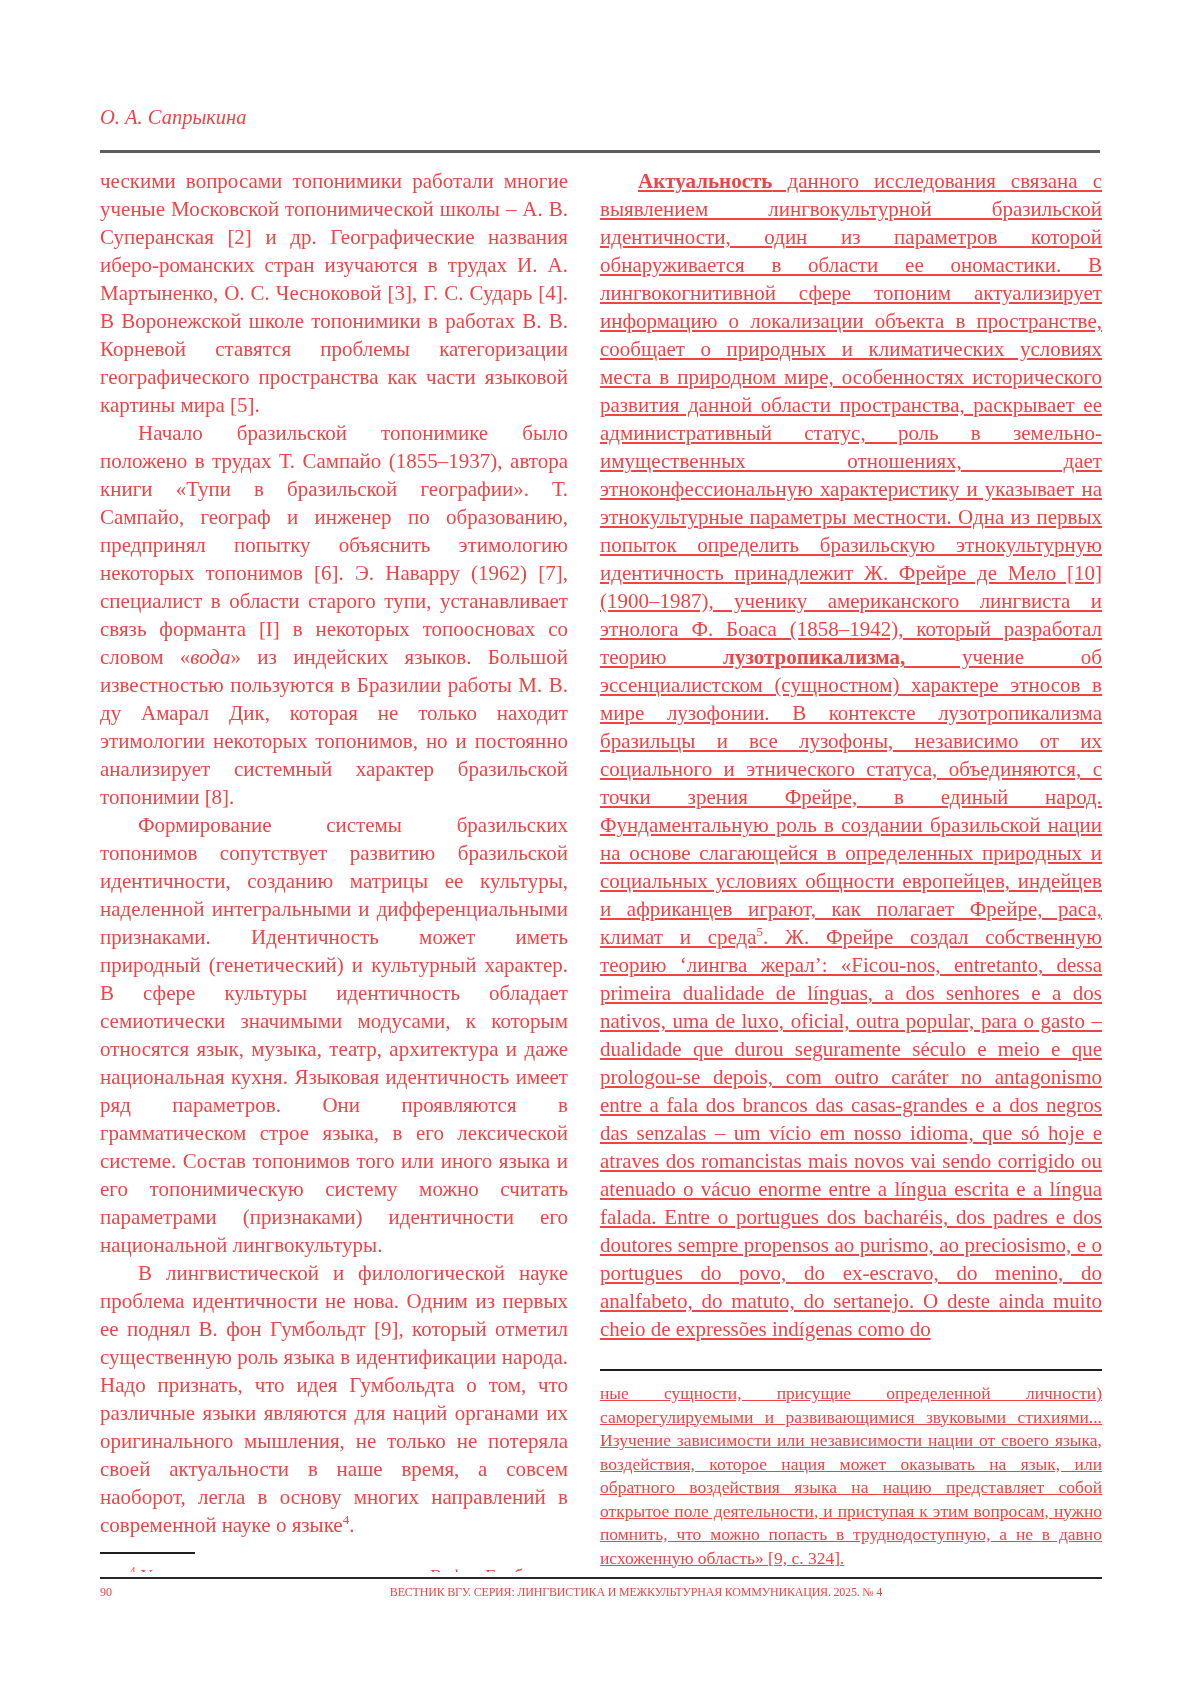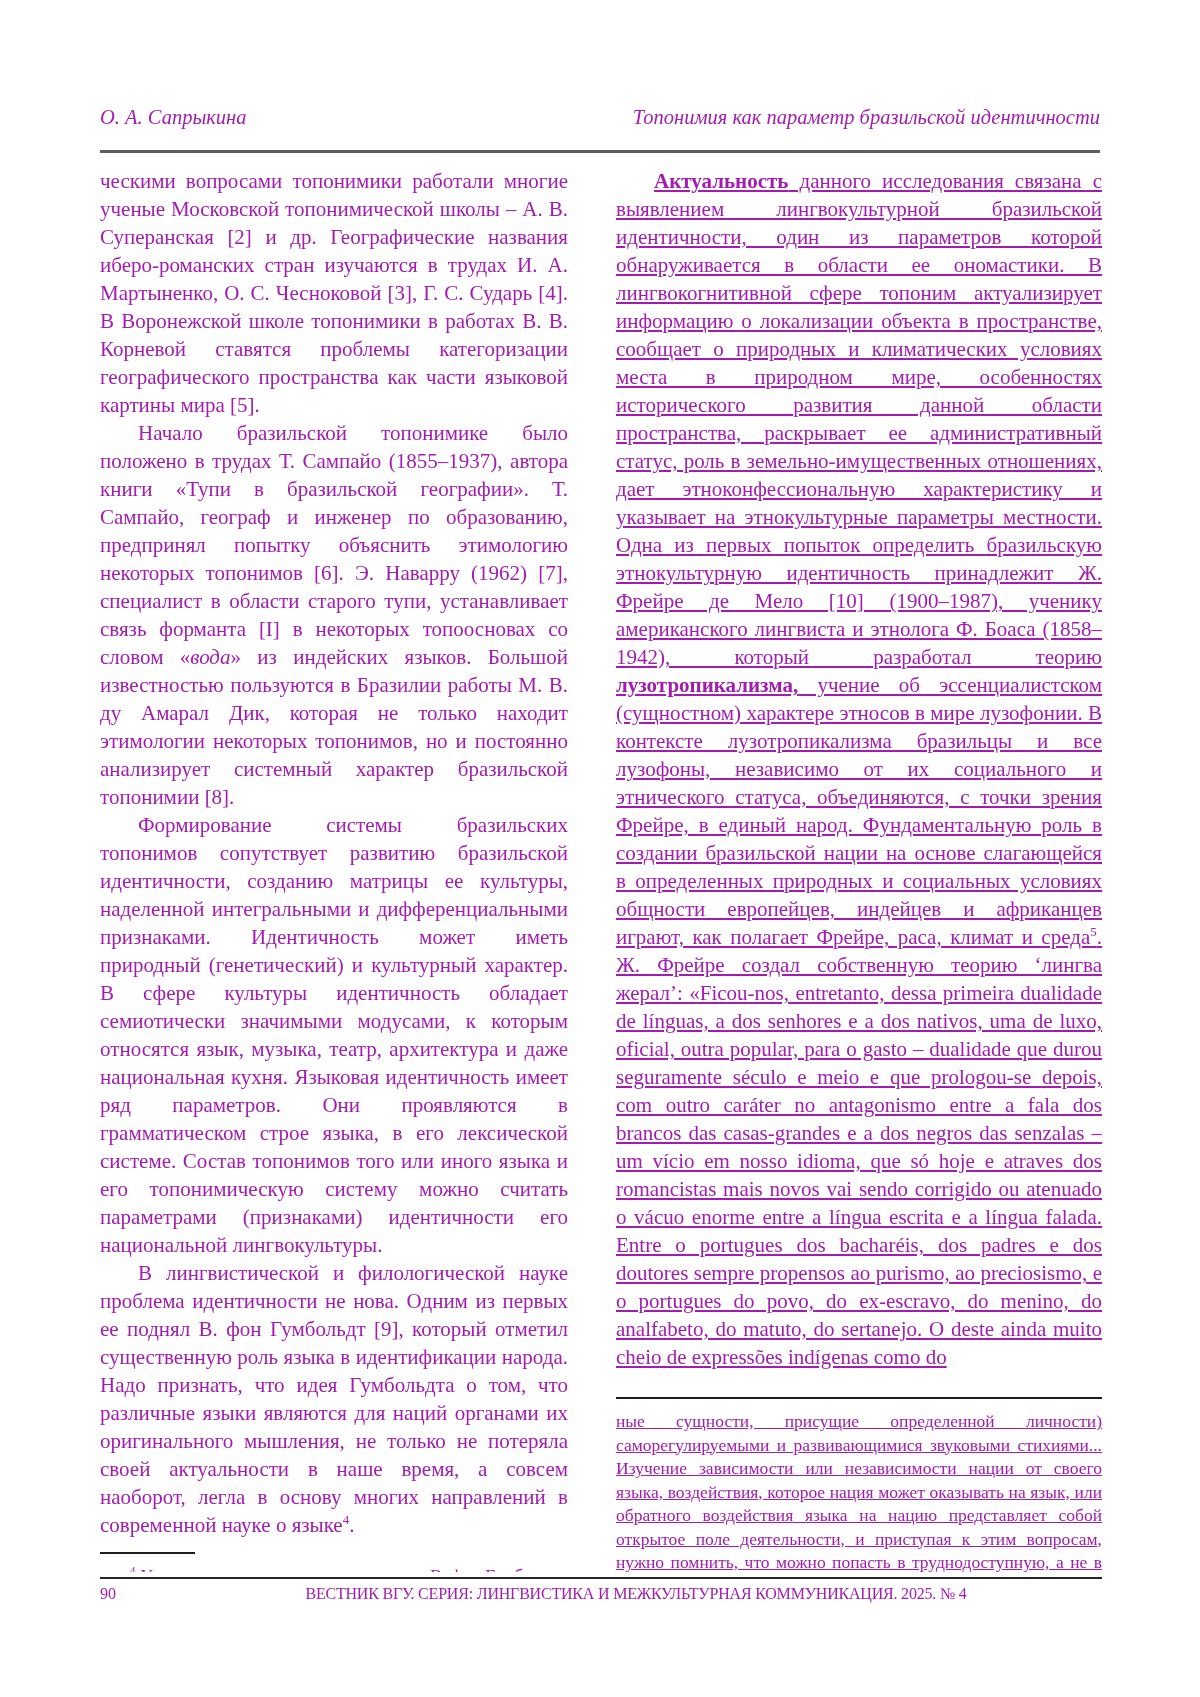--- a/index.html
+++ b/index.html
@@ -1,64 +1,63 @@
 <!DOCTYPE html>
 <html><head>
 <meta charset="utf-8">
 <style>
   * { margin:0; padding:0; box-sizing:border-box; }
   html, body { background:#ffffff; }
   .page {
     position:relative; width:1200px; height:1697px; background:#fff;
-    font-family:"Liberation Serif", serif; color:#a21caf; overflow:hidden;
+    font-family:"Liberation Serif", serif; color:#ef4444; overflow:hidden;
   }
   .running-head {
     position:absolute; left:100px; right:100px; top:106px;
     display:flex; justify-content:space-between; align-items:baseline;
     font-style:italic; font-size:20.5px; white-space:nowrap;
   }
   .head-rule {
     position:absolute; left:100px; right:100px; top:150px;
     height:3px; background:#5d5d5d;
   }
   .columns {
     position:absolute; left:100px; right:98px; top:167px; height:1405px;
-    display:flex; gap:48px; overflow:hidden;
+    display:flex; gap:32px; overflow:hidden;
   }
   .col-left { flex:0 0 468px; }
   .col-right { flex:1 1 auto;text-decoration:underline; }
   .main-text { font-size:21px; line-height:28px; }
   .para { text-align:justify; }
   .para.indent { text-indent:38px; }
   sup { font-size:0.62em; vertical-align:super; line-height:0; }
   .fn-sep {
     width:95px; border-top:2px solid #1e1e1e; margin:13px 0 10px 0;
   }
   .footnotes { font-size:17.5px; line-height:23.5px; }
   .footnotes .para { text-align:justify; }
   .footnotes .para.indent { text-indent:30px; }
   .footnotes.bordered {
     border-top:2px solid #1e1e1e; margin-top:26px; padding-top:11px;
   }
   .page-footer {
     position:absolute; left:100px; right:98px; top:1577px;
     border-top:2px solid #252525; padding-top:6px;
-    display:flex; align-items:baseline; font-size:16px;
+    display:flex; align-items:baseline; font-size:12px;
   }
   .pageno { flex:0 0 70px; }
   .journal { flex:1 1 auto; text-align:center; letter-spacing:-0.2px; }
 </style>
 </head>
 <body>
 
 <div class="page">
 
   <header class="running-head">
     <span>О. А. Сапрыкина</span>
-    <span>Топонимия как параметр бразильской идентичности</span>
   </header>
 
   <div class="head-rule"></div>
 
   <main class="columns">
 
     <section class="col-left">
       <div class="main-text">
           <p class="para"><span>ческими вопросами топонимики работали многие ученые Московской топонимической школы – А. В. Суперанская [2] и др. Географические названия иберо-романских стран изучаются в трудах И. А. Мартыненко, О. С. Чесноковой [3], Г. С. Сударь [4]. В Воронежской школе топонимики в работах В. В. Корневой ставятся проблемы категоризации географического пространства как части языковой картины мира [5].</span></p>
           <p class="para indent"><span>Начало бразильской топонимике было положено в трудах Т. Сампайо (1855–1937), автора книги «Тупи в бразильской географии». Т. Сампайо, географ и инженер по образованию, предпринял попытку объяснить этимологию некоторых топонимов [6]. Э. Наварру (1962) [7], специалист в области старого тупи, устанавливает связь форманта [I] в некоторых топоосновах со словом «</span><span style="font-style: italic;">вода</span><span>» из индейских языков. Большой известностью пользуются в Бразилии работы М. В. ду Амарал Дик, которая не только находит этимологии некоторых топонимов, но и постоянно анализирует системный характер бразильской топонимии [8].</span></p>

